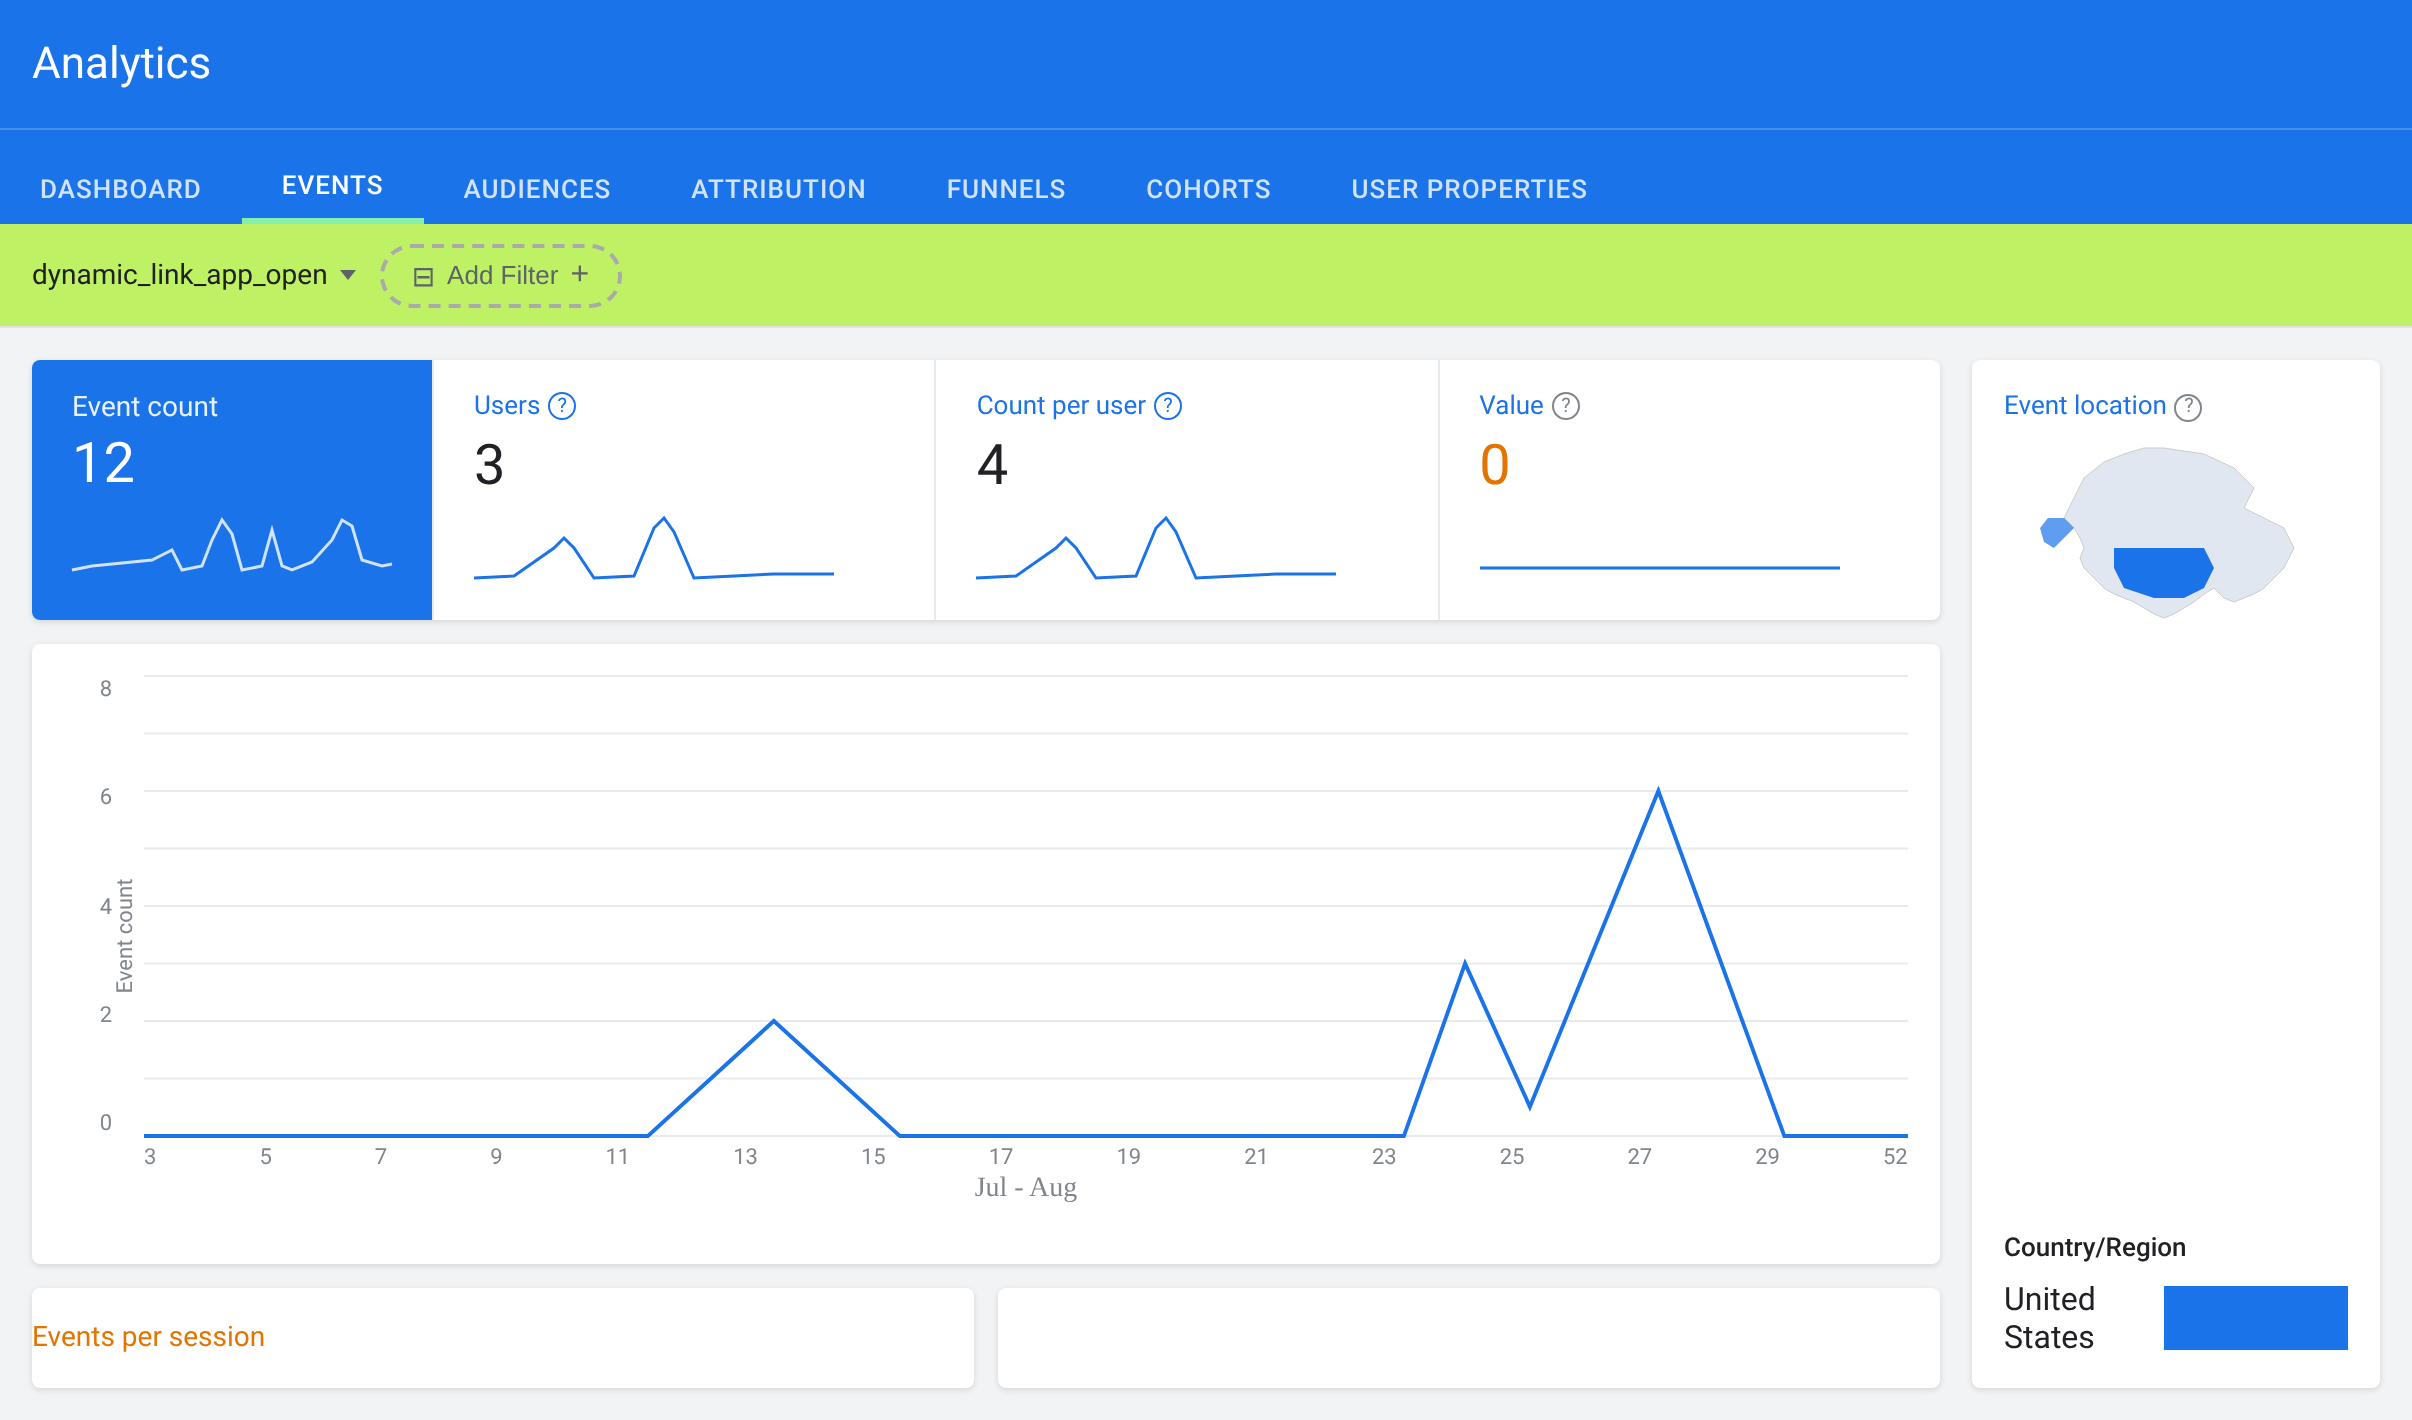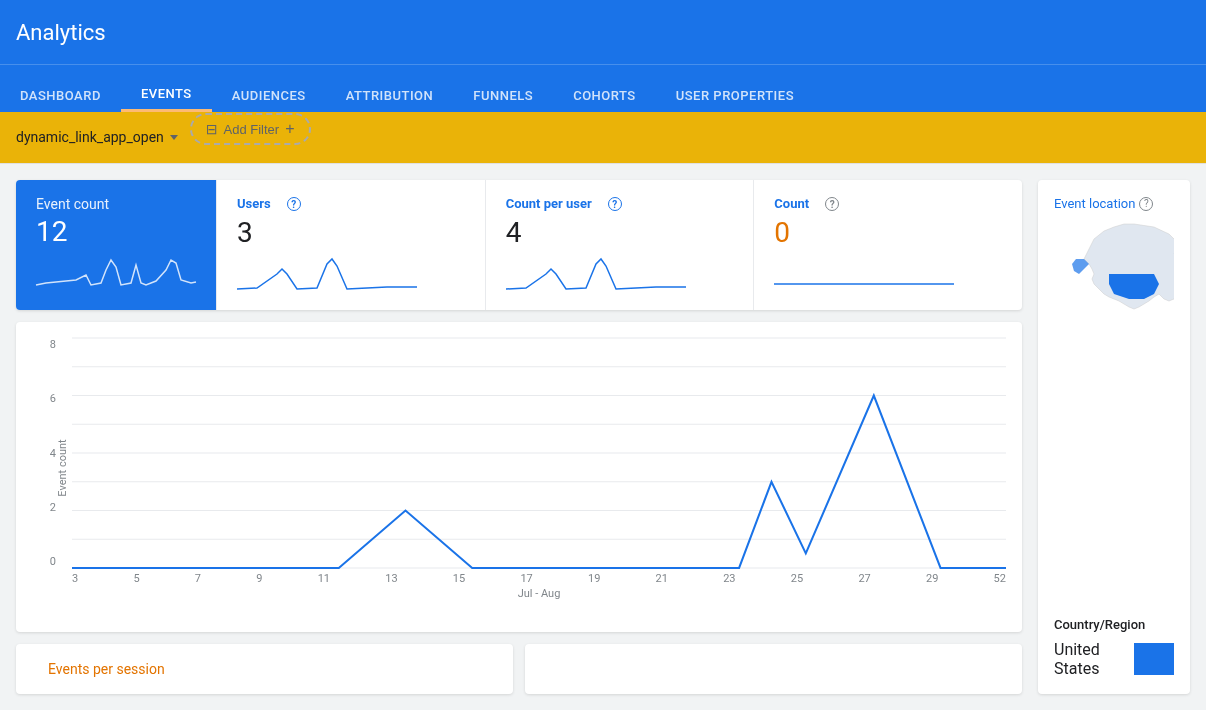--- a/index.html
+++ b/index.html
@@ -35,29 +35,29 @@
       padding: 14px 20px;
       cursor: pointer;
       letter-spacing: 0.5px;
       text-transform: uppercase;
       height: 34px;
       display: flex;
       align-items: center;
     }
     .nav-item.active {
       color: white;
-      border-bottom: 3px solid #fdba74;
+      border-bottom: 3px solid #86efac;
     }
 
     
     .filter-bar {
-      background: #eab308;
-      padding: 18px 16px;
-      display: flex;
-      align-items: flex-end;
+      background: #bef264;
+      padding: 4px 16px;
+      display: flex;
+      align-items: center;
       gap: 12px;
       border-bottom: 1px solid #e0e0e0;
       height: 52px;
     }
     .filter-dropdown {
       display: flex;
       align-items: center;
       gap: 6px;
       font-size: 14px;
       color: #202124;
@@ -145,23 +145,22 @@
       padding: 16px 20px;
       border-left: 1px solid #e8eaed;
       display: flex;
       flex-direction: column;
       justify-content: space-between;
     }
     .stat-box .stat-label {
       font-size: 13px;
       color: #1a73e8;
       display: flex;
-      align-items: flex-end;
-      gap: 16px;
-      font-weight: bold;
+      align-items: flex-start;
+      gap: 4px;
     }
     .stat-box .stat-value {
       font-size: 28px;
       font-weight: 400;
       color: #202124;
     }
     .stat-box .stat-value.orange { color: #e37400; }
     .stat-box .sparkline-container {
       height: 40px;
     }
@@ -242,28 +241,29 @@
       display: flex;
       justify-content: space-between;
       padding: 4px 0 0 0;
     }
     .x-label {
       font-size: 11px;
       color: #80868b;
     }
     .x-axis-title {
       text-align: center;
-      font-size: 11px;
+      font-size: 14px;
       color: #80868b;
       margin-top: 2px;
+      font-family: Liberation Serif, serif;
     }
 
     
     .right-panel {
-      width: 152px;
+      width: 204px;
       margin-left: 16px;
       background: white;
       border-radius: 4px;
       box-shadow: 0 1px 3px rgba(0,0,0,0.12);
       padding: 16px;
       display: flex;
       flex-direction: column;
     }
     .right-panel-title {
       font-size: 13px;
@@ -303,21 +303,21 @@
       background: #1a73e8;
       flex: 1;
       border-radius: 0;
     }
 
     
     .bottom-card {
       background: white;
       border-radius: 4px;
       box-shadow: 0 1px 3px rgba(0,0,0,0.12);
-      padding: 12px 32px;
+      padding: 12px 0;
       height: 50px;
       display: flex;
       align-items: center;
     }
     .bottom-card-title {
       font-size: 14px;
       color: #e37400;
     }
 
     svg { overflow: visible; }
@@ -389,21 +389,21 @@
           <div class="stat-value">4</div>
           <div class="sparkline-container">
             <svg width="180" height="40">
               <polyline points="0,35 20,34 40,20 45,15 50,20 60,35 80,34 90,10 95,5 100,12 110,35 130,34 150,33 180,33" fill="none" stroke="#1a73e8" stroke-width="1.5"></polyline>
             </svg>
           </div>
         </div>
 
         <div class="stat-box">
           <div class="stat-label">
-            <span>Count</span>
+            <span>Value</span>
             <span class="question-icon-gray">?</span>
           </div>
           <div class="stat-value orange">0</div>
           <div class="sparkline-container">
             <svg width="180" height="40">
               <line x1="0" y1="30" x2="180" y2="30" stroke="#1a73e8" stroke-width="1.5"></line>
             </svg>
           </div>
         </div>
 

